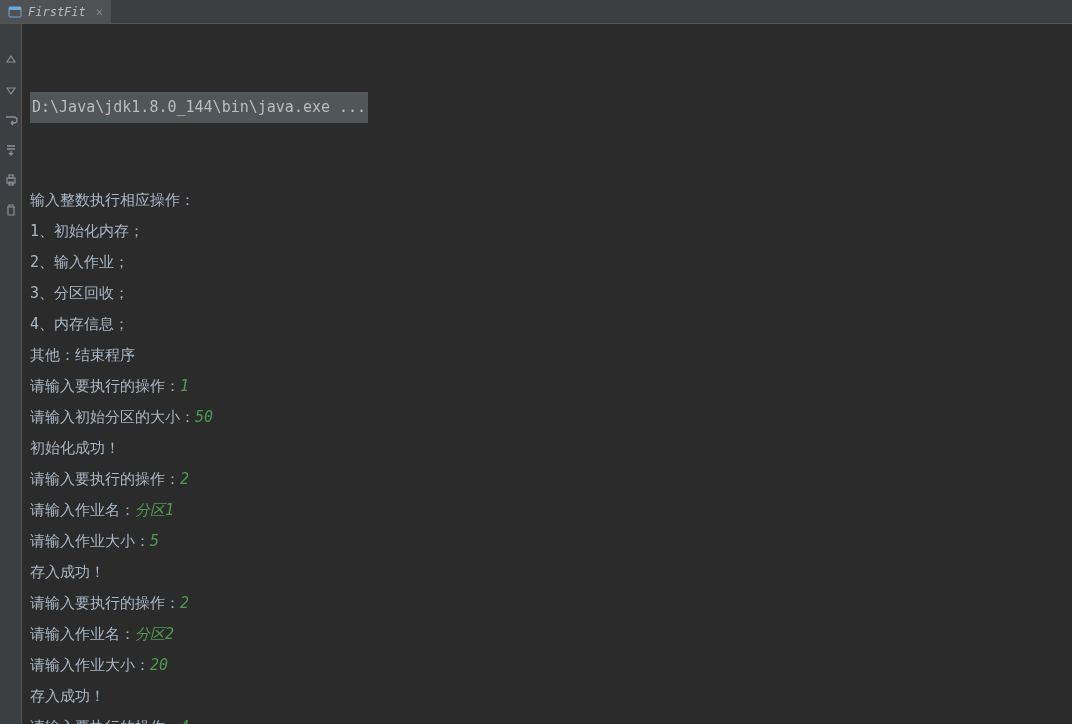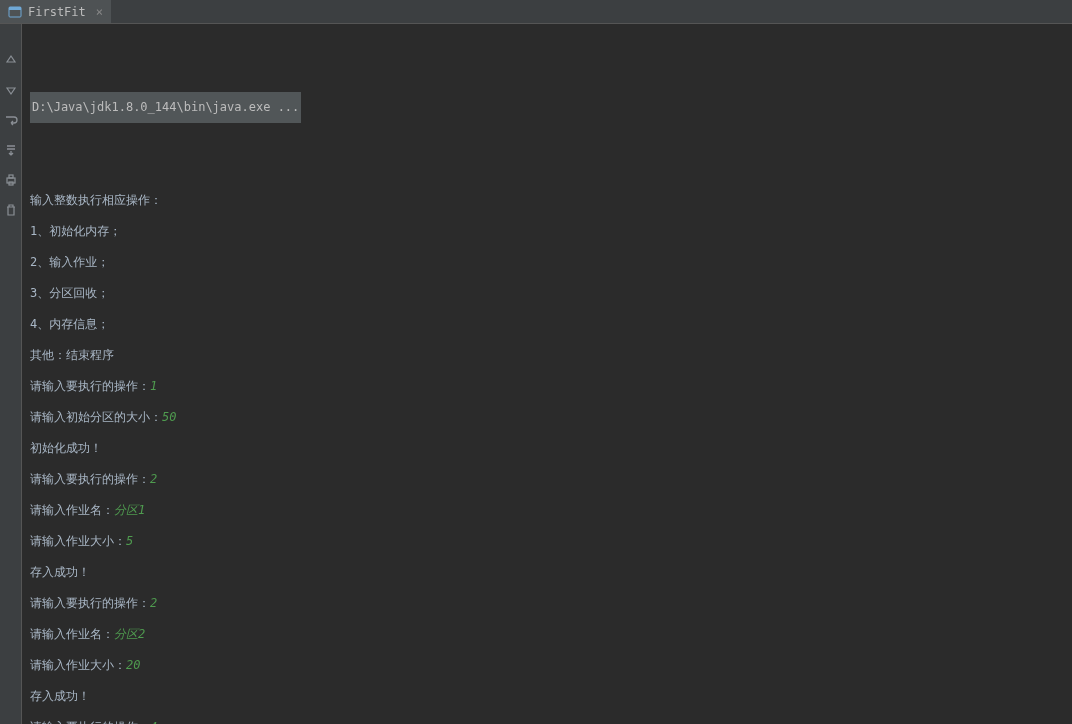--- a/index.html
+++ b/index.html
@@ -16,20 +16,21 @@
       overflow: hidden;
       display: flex;
       flex-direction: column;
     }
     .tab-bar {
       background: #3c3f41;
       height: 24px;
       display: flex;
       align-items: center;
       border-bottom: 1px solid #555;
+      font-style: italic;
     }
     .tab {
       display: flex;
       align-items: center;
       padding: 0 8px;
       height: 100%;
       background: #4e5254;
       gap: 6px;
       font-size: 12px;
       color: #bbbbbb;
@@ -66,21 +67,21 @@
       height: 16px;
       color: #8a8f95;
       display: flex;
       align-items: center;
       justify-content: center;
       font-size: 14px;
     }
     .console {
       flex: 1;
       padding: 6px 8px;
-      font-size: 12px;
+      font-size: 15px;
       line-height: 31px;
       font-family: "Consolas", "Microsoft YaHei", monospace;
       overflow: hidden;
       white-space: pre;
     }
     .cmd-line {
       background: #515658;
       color: #bcbcbc;
       display: inline-block;
       padding: 0 2px;

